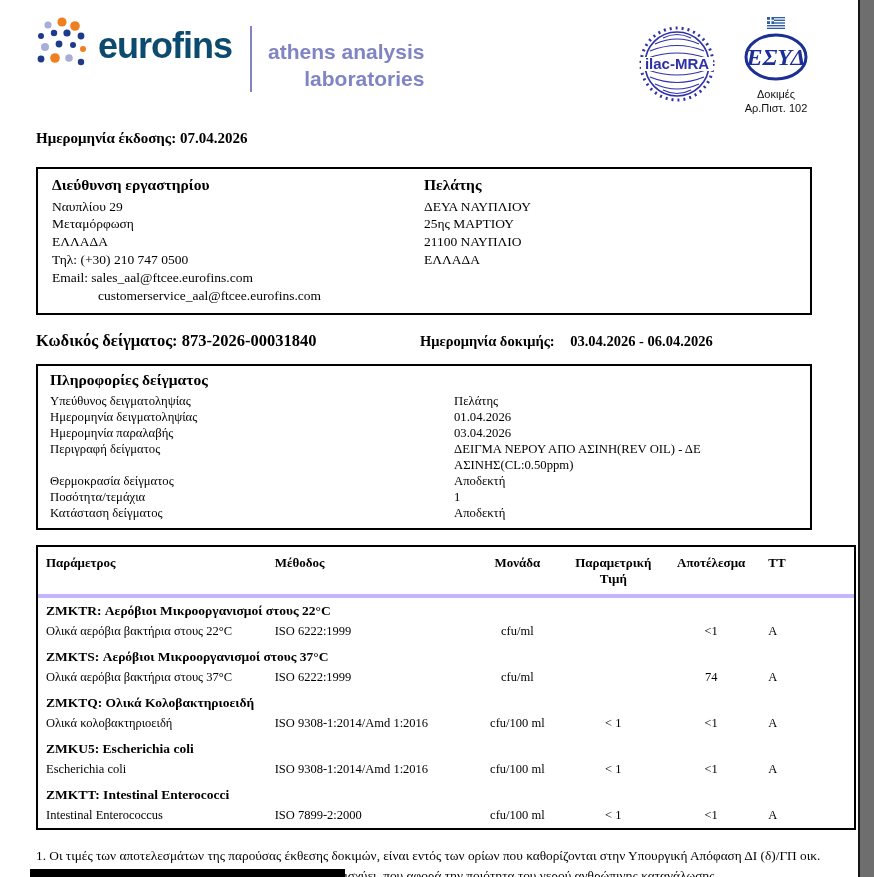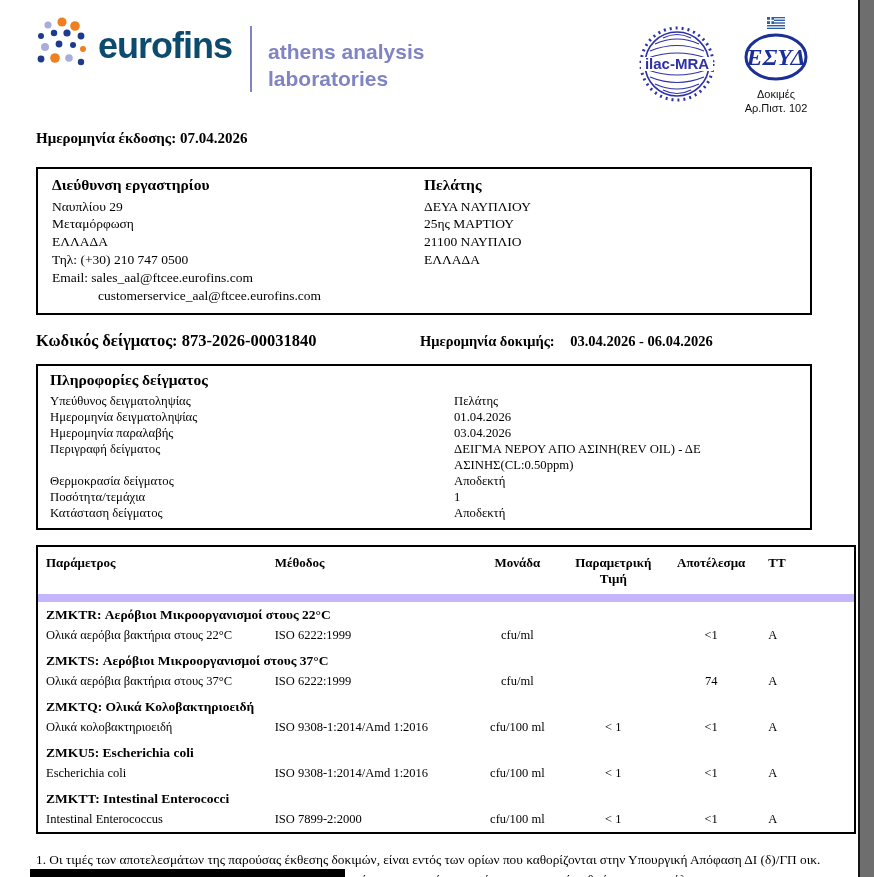--- a/index.html
+++ b/index.html
@@ -13,21 +13,21 @@
     background:#6e6e6e;border-left:2px solid #151515;z-index:30;}
   .bottom-bar{position:absolute;left:30px;bottom:0;width:315px;height:8px;background:#000;z-index:25;}
 
   
   .header{display:flex;justify-content:space-between;align-items:flex-start;padding:16px 54px 0 34px;}
   .brand{display:flex;align-items:flex-start;}
   .brand-word{font-family:"Liberation Sans", sans-serif;font-weight:700;color:#0c4a6e;
     font-size:36px;line-height:1;margin:12px 0 0 10px;letter-spacing:-1px;}
   .brand-divider{width:2px;height:66px;background:#8084c4;margin:10px 0 0 18px;}
   .division{font-family:"Liberation Sans", sans-serif;font-weight:700;color:#8084c4;
-    font-size:21px;line-height:1.3;margin:22px 0 0 16px;}
+    font-size:21px;line-height:1.3;margin:22px 0 0 16px;text-align:right;}
   .accred{display:flex;align-items:center;gap:16px;}
   .esyd-col{display:flex;flex-direction:column;align-items:center;}
   .accred-caption{font-family:"Liberation Sans", sans-serif;font-size:11px;line-height:1.25;
     text-align:center;color:#111;margin-top:2px;}
 
   
   .title-row{display:flex;justify-content:space-between;align-items:baseline;padding:14px 46px 0 36px;}
   .report-title{font-size:17px;font-weight:700;}
   .issue-date{font-size:15px;font-weight:700;}
 
@@ -47,21 +47,21 @@
 
   
   .sample-box{margin-top:13px;padding:5px 12px 7px;}
   .si-row{display:flex;font-size:12.7px;line-height:1.26;}
   .si-label{width:404px;flex:none;}
   .si-value{flex:1;}
 
   
   .rtable{border:2px solid #000;margin:15px 18px 0 36px;}
   .rt-grid{display:grid;grid-template-columns:29% 23% 13.5% 10% 14% 10.5%;}
-  .rt-header{border-bottom:8px solid #c4b5fd;}
+  .rt-header{border-bottom:4px solid #c4b5fd;}
   .rt-header span{font-weight:700;font-size:13px;padding:8px 0 7px;}
   .rt-header span:first-child{padding-left:8px;}
   .c-center{text-align:center;}
   .c-tt{padding-left:18px;}
   .rt-group{font-weight:700;font-size:13.5px;padding:5px 0 1px 8px;}
   .rt-row span{font-size:12.5px;padding:4px 0 5px;}
   .rt-row span:first-child{padding-left:8px;}
 
   
   .footnotes{margin:16px 10px 0 36px;width:824px;}

